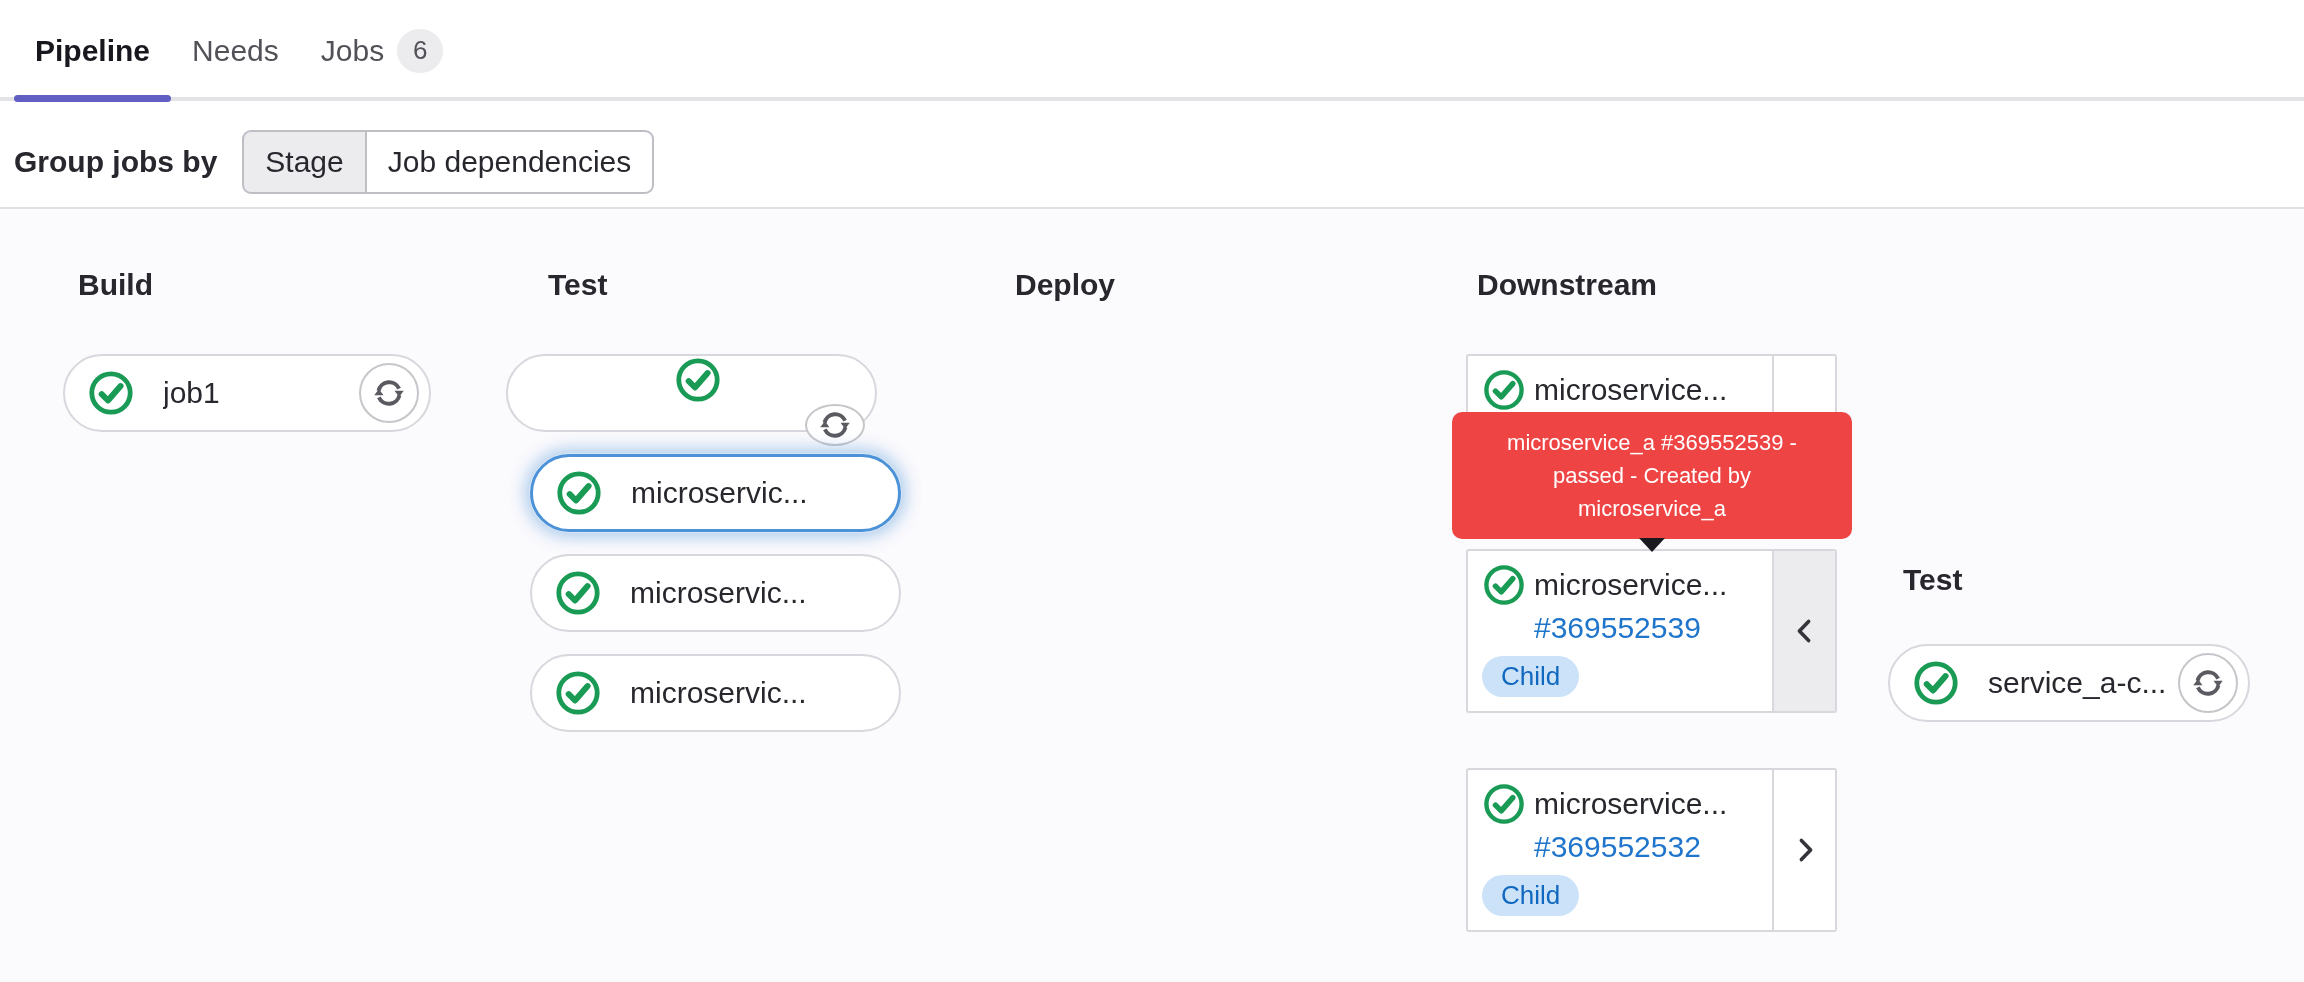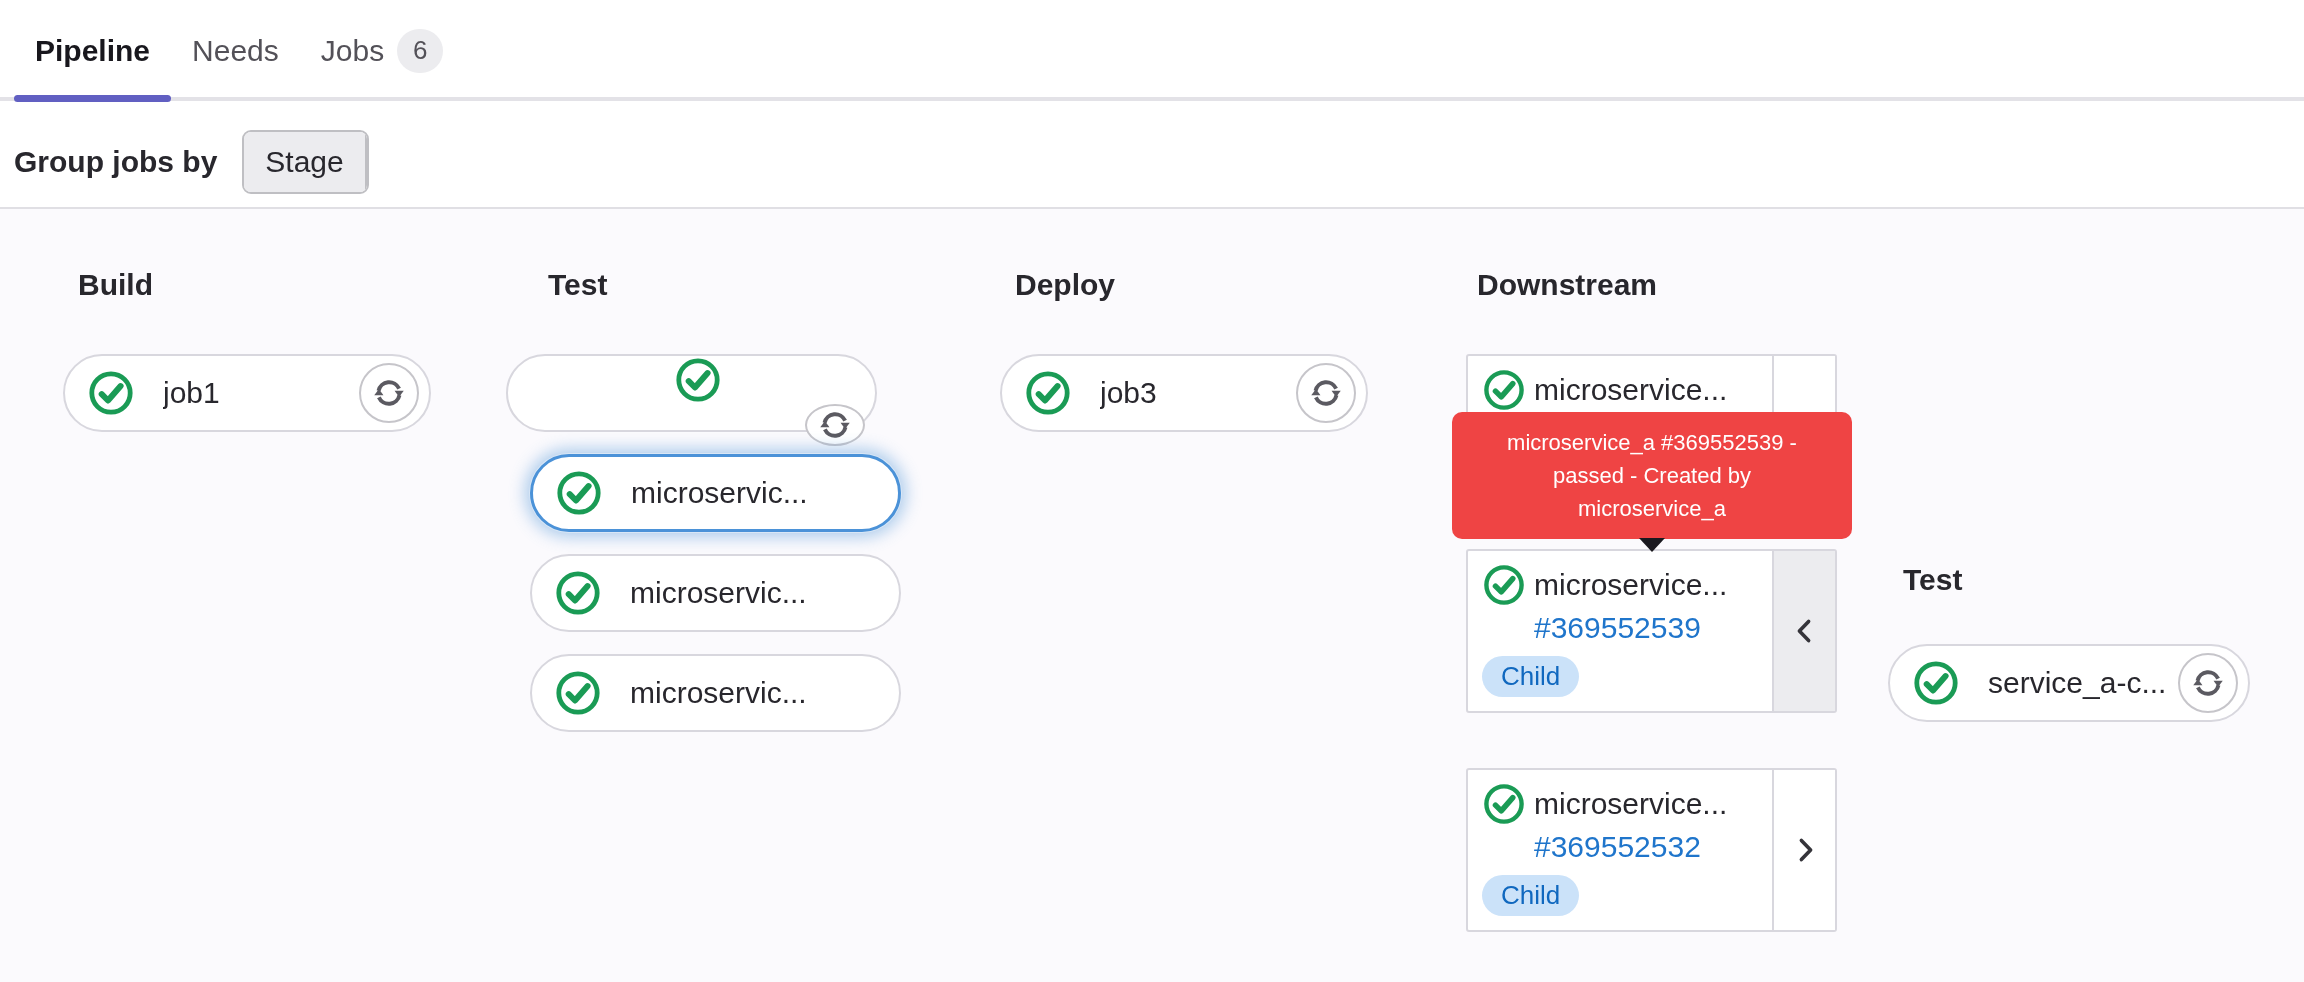--- a/index.html
+++ b/index.html
@@ -86,20 +86,21 @@
     <div class="tab">
       <span>Jobs</span>
       <span class="tab-badge">6</span>
     </div>
   </nav>
 
   <div class="groupbar">
     <span class="group-label">Group jobs by</span>
     <div class="segmented">
       <button class="seg selected">Stage</button>
+      <button class="seg">Job dependencies</button>
     </div>
   </div>
 
   <div class="graph">
 
     <div class="stage-title" style="left:78px; top:59px;">Build</div>
     <div class="stage-title" style="left:548px; top:59px;">Test</div>
     <div class="stage-title" style="left:1015px; top:59px;">Deploy</div>
     <div class="stage-title" style="left:1477px; top:59px;">Downstream</div>
     <div class="stage-title" style="left:1903px; top:354px;">Test</div>
@@ -139,31 +140,20 @@
         </svg>
       <span class="pill-label">microservic...</span>
     </div>
     <div class="pill" style="left:530px; top:445px; width:371px;">
       <svg class="status-icon" viewBox="0 0 16 16">
           <use href="#icon-check"></use>
         </svg>
       <span class="pill-label">microservic...</span>
     </div>
 
-    <div class="pill" style="left:1000px; top:145px; width:368px;">
-      <svg class="status-icon" viewBox="0 0 16 16">
-          <use href="#icon-check"></use>
-        </svg>
-      <span class="pill-label">job3</span>
-      <button class="retry-btn">
-        <svg viewBox="0 0 24 24">
-            <use href="#icon-retry"></use>
-          </svg>
-      </button>
-    </div>
 
     <div class="card" style="top:145px;">
       <div class="card-main">
         <div class="card-row">
           <svg class="card-icon" viewBox="0 0 16 16">
               <use href="#icon-check"></use>
             </svg>
           <span class="card-name">microservice...</span>
         </div>
       </div>

